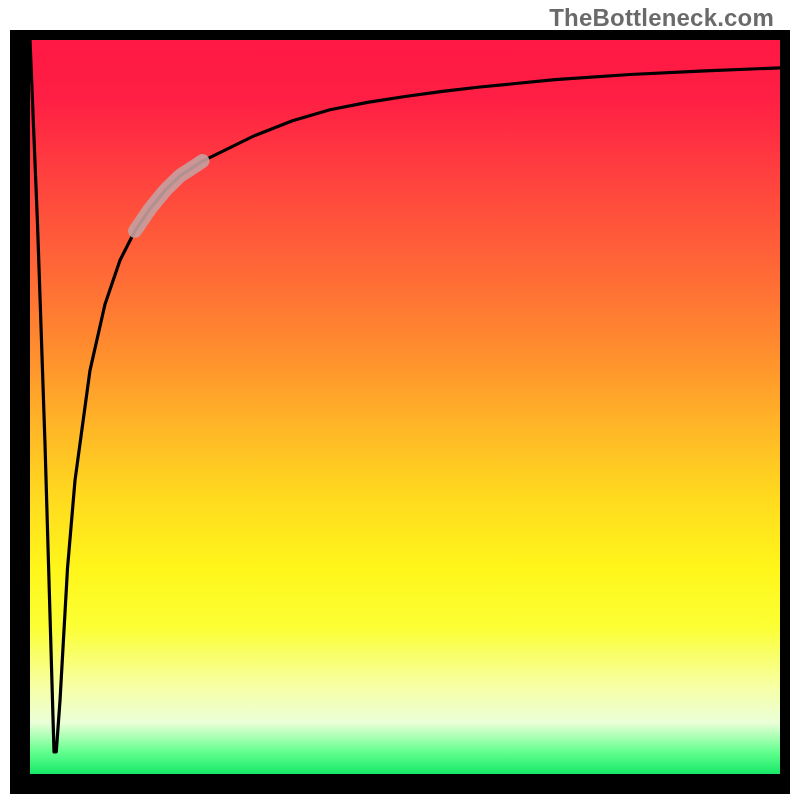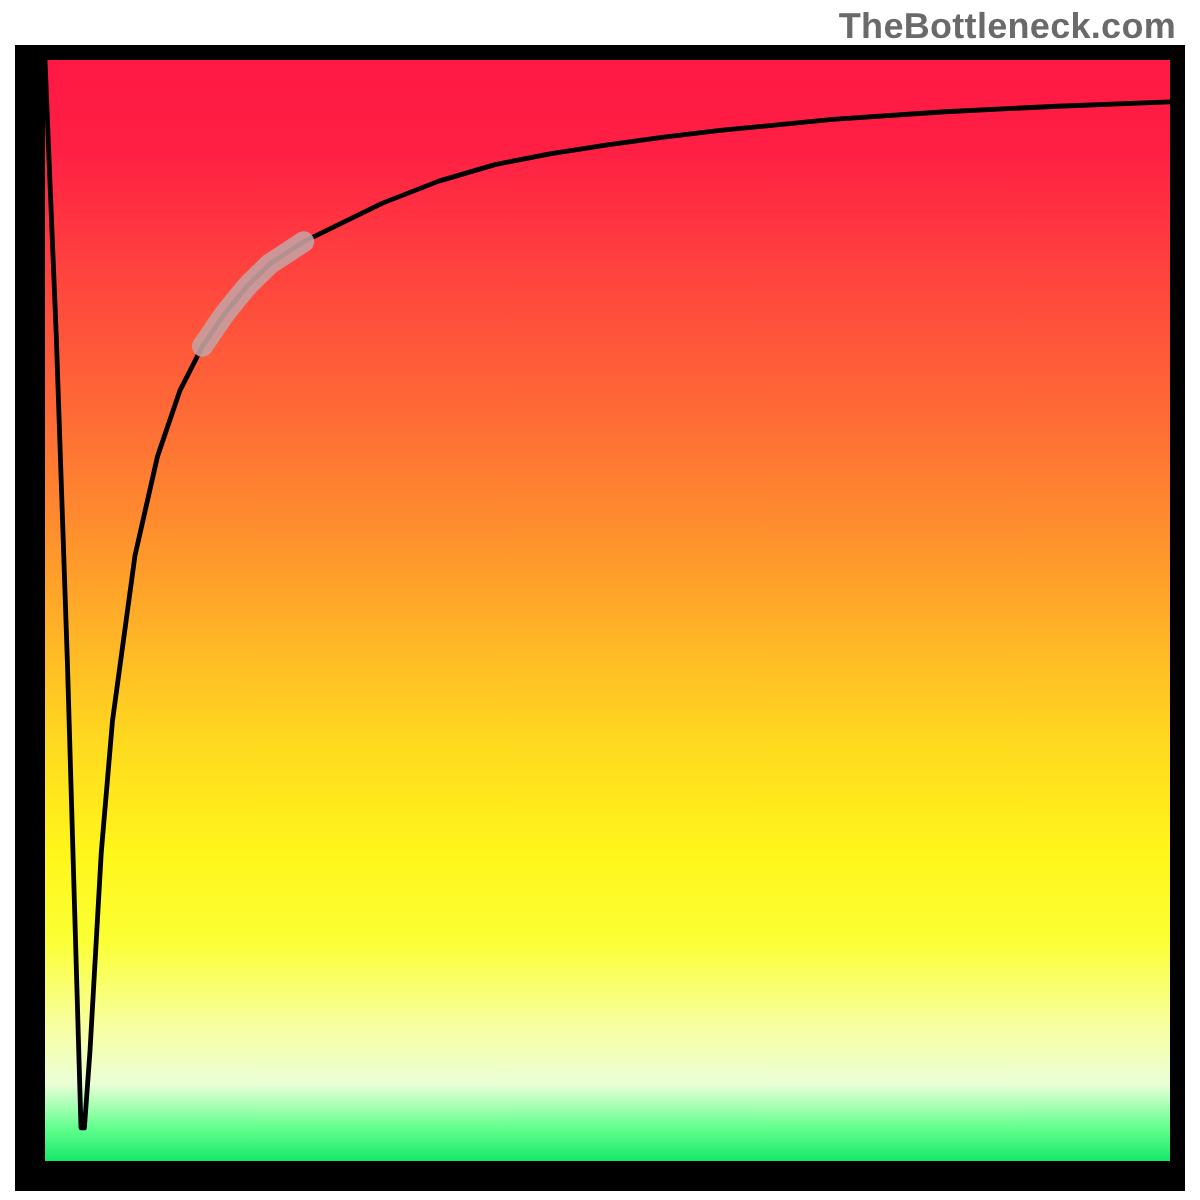--- a/index.html
+++ b/index.html
@@ -52,21 +52,21 @@
       #16e868 100%
     );
   }
   .curve-svg {
     position: absolute;
     inset: 0;
   }
   .watermark {
     position: absolute;
     top: 4px;
-    right: 16px;
+    right: 26px;
     font-family: Arial, Helvetica, sans-serif;
     font-size: 24px;
     font-weight: 600;
     color: #6a6a6a;
     letter-spacing: 0.2px;
   }
 </style>
 </head>
 <body>
 

